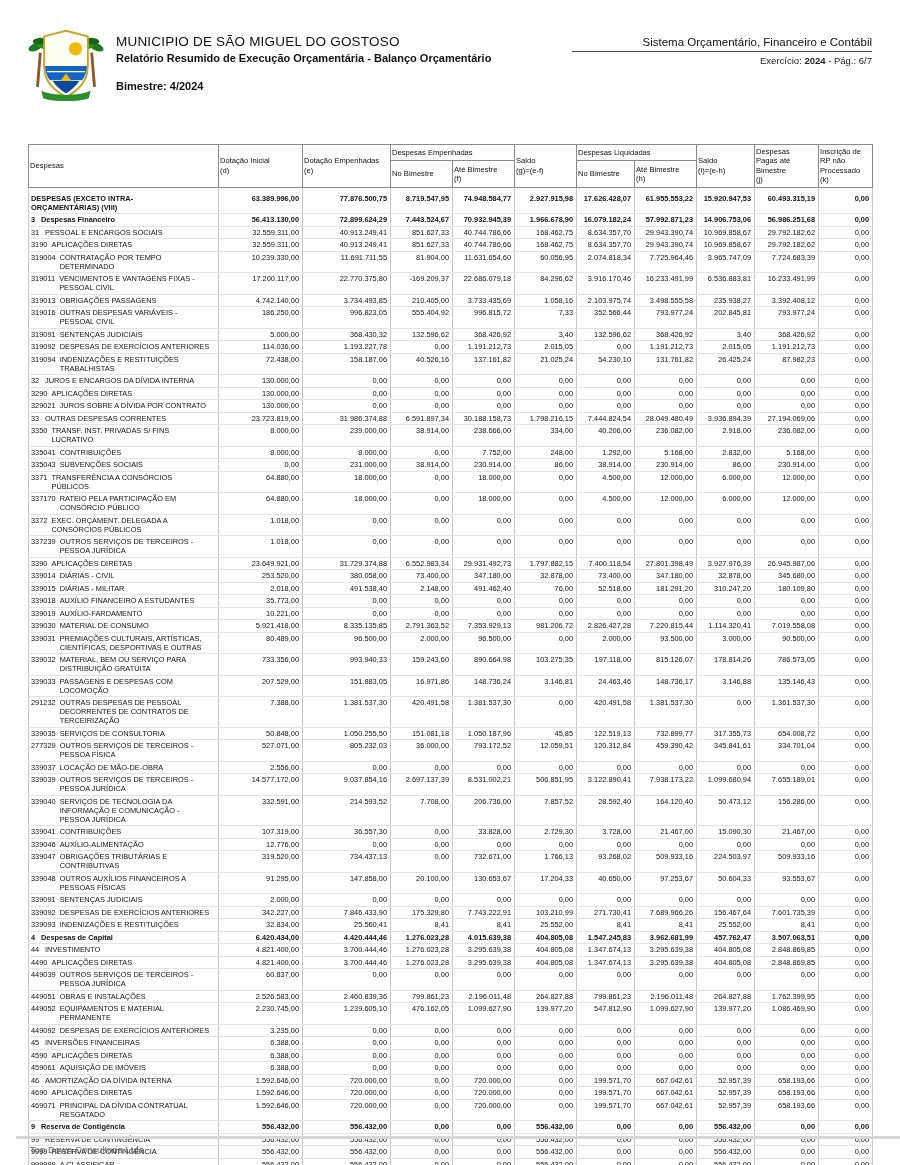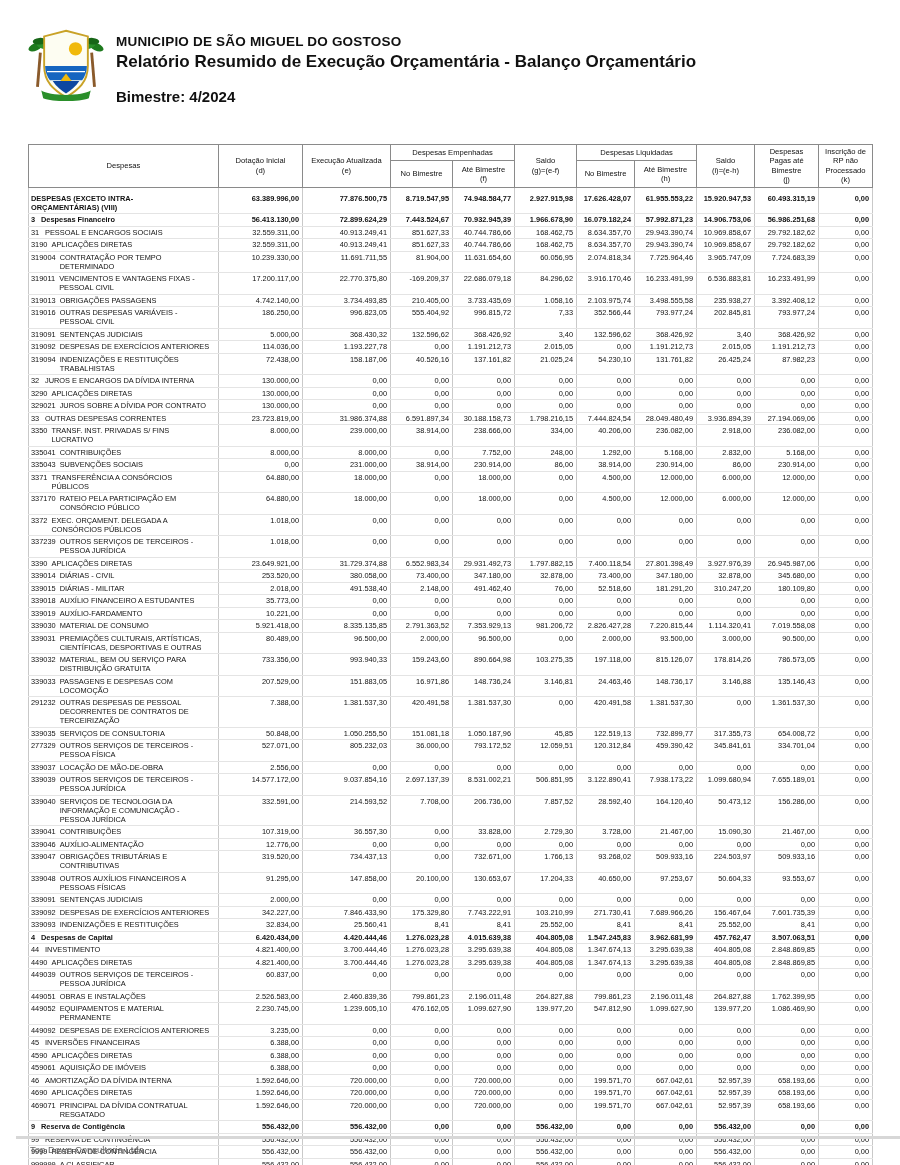--- a/index.html
+++ b/index.html
@@ -5,31 +5,31 @@
   * { box-sizing: border-box; margin: 0; padding: 0; }
   body {
     width: 900px; height: 1165px; overflow: hidden; position: relative;
     background: #ffffff; color: #111;
     font-family: "Liberation Sans", sans-serif;
   }
   
   .page-header { display: flex; align-items: flex-start; padding: 26px 28px 0 28px; }
   .logo-wrap { width: 78px; flex: 0 0 78px; }
   .head-left { margin-left: 10px; padding-top: 8px; }
-  .municipality { font-size: 13.5px; font-weight: bold; letter-spacing: .2px; }
-  .report-title { font-size: 17px; font-weight: bold; margin-top: 3px; }
-  .bimester { font-size: 15px; font-weight: bold; margin-top: 16px; }
+  .municipality { font-size: 13.5px; font-weight: normal; letter-spacing: .2px; }
+  .report-title { font-size: 11px; font-weight: bold; margin-top: 3px; }
+  .bimester { font-size: 11px; font-weight: bold; margin-top: 16px; }
   .head-right { margin-left: auto; width: 300px; text-align: right; padding-top: 10px; }
   .system-name { font-size: 11.5px; border-bottom: 1px solid #444; padding-bottom: 3px; }
   .exercise-line { font-size: 9.5px; margin-top: 3px; color: #222; }
   .exercise-line .b { font-weight: bold; }
   
   .report-table { border-collapse: collapse; table-layout: fixed; width: 844px; margin: 38px 28px 0 28px; }
   .report-table thead th {
-    font-size: 7.6px; font-weight: normal; text-align: center; vertical-align: middle;
+    font-size: 7.6px; font-weight: normal; text-align: left; vertical-align: middle;
     border: 1px solid #8a8a8a; padding: 2px 1px; white-space: pre-line; line-height: 1.25;
     background: #fff;
   }
   .report-table thead { border-top: 1.5px solid #555; border-bottom: 1.5px solid #555; }
   .report-table tbody td {
     font-size: 7.4px; vertical-align: top; padding: 1px 3px 1.5px 2px; line-height: 9px;
     border-left: 1px solid #c9c9c9; border-right: 1px solid #c9c9c9;
     border-bottom: 1px solid #e4e4e4;
   }
   .report-table tbody tr:first-child td { padding-top: 6px; margin-left: 48px; }
@@ -81,20 +81,28 @@
       <g>
         <path d="M14,68 C22,74 58,74 66,68 L64,76 C54,80 26,80 16,76 Z" fill="#2a8f2a"></path>
       </g>
     </svg>
   </div>
   <div class="head-left">
     <div class="municipality">MUNICIPIO DE SÃO MIGUEL DO GOSTOSO</div>
     <div class="report-title">Relatório Resumido de Execução Orçamentária - Balanço Orçamentário</div>
     <div class="bimester">Bimestre: 4/2024</div>
   </div>
+  <div class="head-right">
+    <div class="system-name">Sistema Orçamentário, Financeiro e Contábil</div>
+    <div class="exercise-line">
+      <span>Exercício:</span>
+      <span class="b">2024</span>
+      <span>-  Pág.: 6/7</span>
+    </div>
+  </div>
 </div>
 
 <table class="report-table">
   <colgroup>
     <col style="width:190px">
       <col style="width:84px">
       <col style="width:88px">
     <col style="width:62px">
       <col style="width:62px">
       <col style="width:62px">
@@ -102,21 +110,21 @@
       <col style="width:62px">
       <col style="width:58px">
     <col style="width:64px">
       <col style="width:54px">
   </colgroup>
   <thead>
     <tr>
       <th rowspan="2">Despesas</th>
       <th rowspan="2">Dotação Inicial
 (d)</th>
-      <th rowspan="2">Execução Atualizada
+      <th rowspan="2">Dotação Empenhadas
 (e)</th>
       <th colspan="2">Despesas Empenhadas</th>
       <th rowspan="2">Saldo
 (g)=(e-f)</th>
       <th colspan="2">Despesas Liquidadas</th>
       <th rowspan="2">Saldo
 (i)=(e-h)</th>
       <th rowspan="2">Despesas
 Pagas até
 Bimestre

